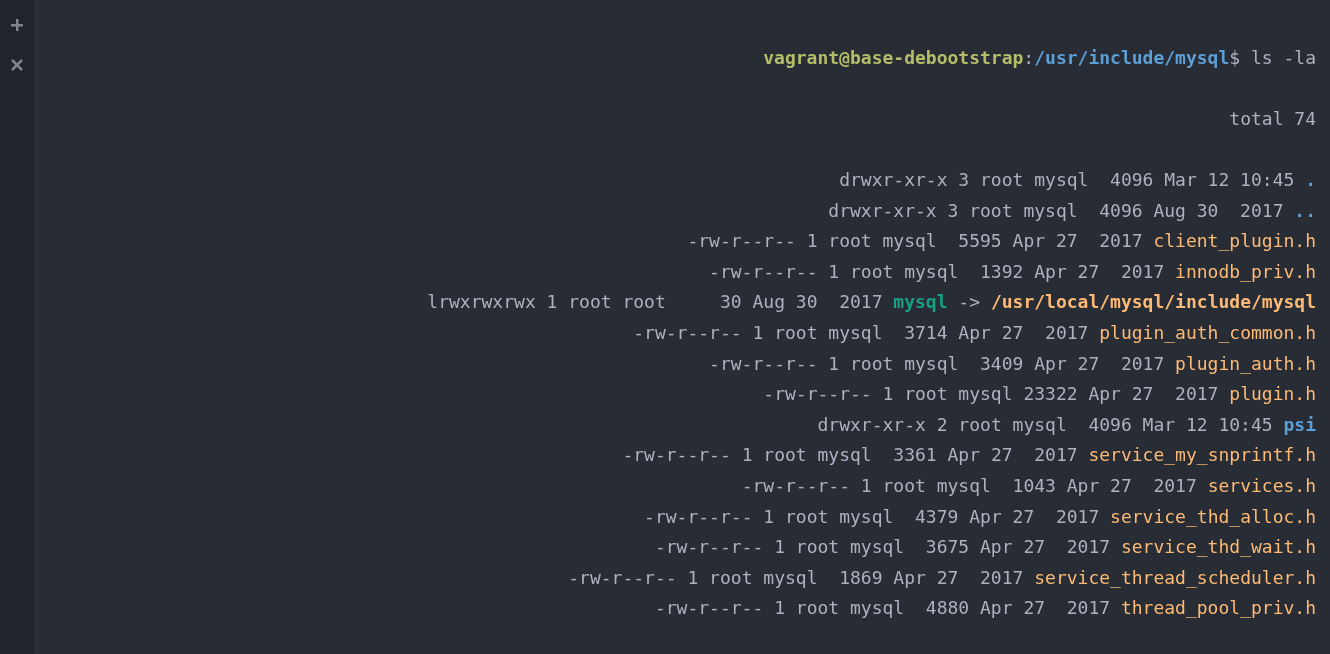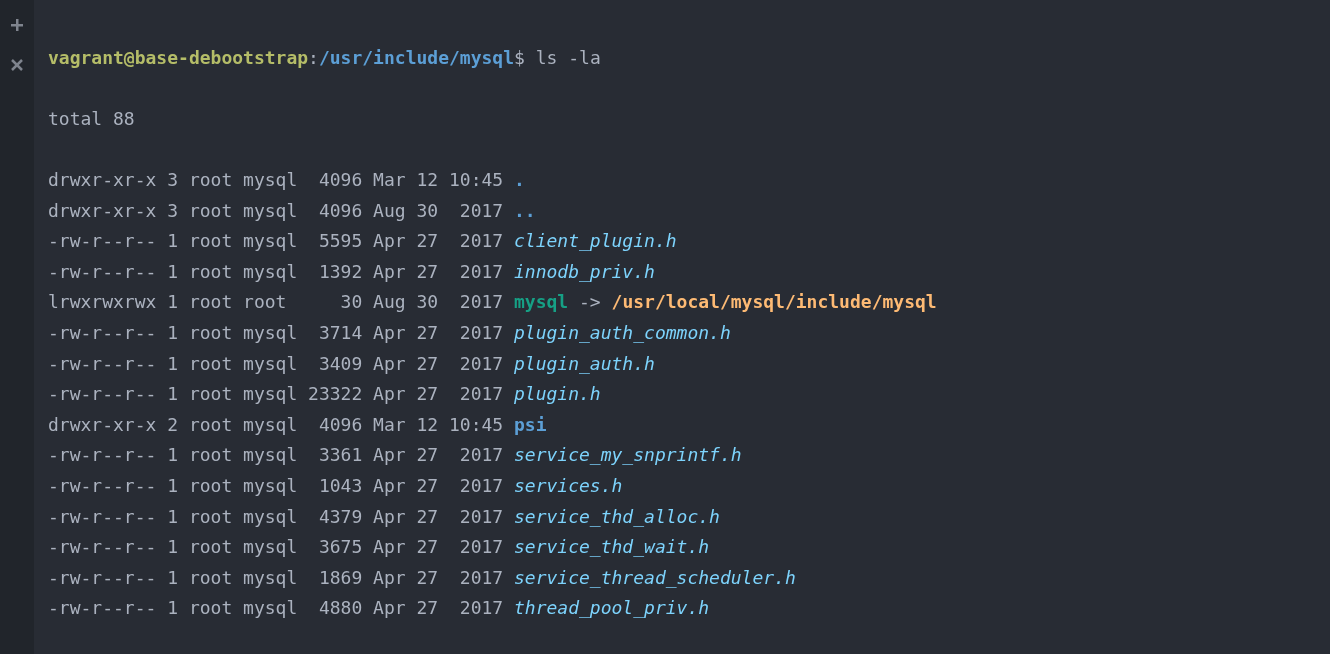--- a/index.html
+++ b/index.html
@@ -40,22 +40,22 @@
       font-weight: 500;
     }
     .user-host { color: #b5bd68; font-weight: bold; }
     .colon { color: #abb2bf; }
     .path { color: #5c9fd6; font-weight: bold; }
     .dollar { color: #abb2bf; }
     .cmd { color: #abb2bf; }
     .dir-name { color: #5c9fd6; font-weight: bold; }
     .link-name { color: #16a085; font-weight: bold; margin-top: 8px; }
     .link-target { color: #fdba74; font-weight: bold; }
-    .file-name { color: #7dd3fc; font-style: italic; }
-    .row { display: block; }
+    .file-name { color: #fdba74; }
+    .row { display: block; text-align: right; }
   </style>
 </head>
 <body>
 
 <div class="gutter">
   <div class="gutter-icon">
     <svg viewBox="0 0 16 16" fill="currentColor">
         <rect x="7" y="2" width="2.5" height="12"></rect>
         <rect x="2" y="7" width="12" height="2.5"></rect>
       </svg>
@@ -63,15 +63,15 @@
   <div class="gutter-icon">
     <svg viewBox="0 0 16 16" fill="none" stroke="currentColor" stroke-width="2.5">
         <line x1="3" y1="3" x2="13" y2="13"></line>
         <line x1="13" y1="3" x2="3" y2="13"></line>
       </svg>
   </div>
 </div>
 
 <div class="terminal">
 <span class="row"><span class="user-host">vagrant@base-debootstrap</span><span class="colon">:</span><span class="path">/usr/include/mysql</span><span class="dollar">$ </span><span class="cmd">ls -la</span></span>
-<span class="row">total 88</span>
+<span class="row">total 74</span>
 <div id="listing"><span class="row"><span>drwxr-xr-x 3 root mysql  4096 Mar 12 10:45 </span><span class="dir-name">.</span></span><span class="row"><span>drwxr-xr-x 3 root mysql  4096 Aug 30  2017 </span><span class="dir-name">..</span></span><span class="row"><span>-rw-r--r-- 1 root mysql  5595 Apr 27  2017 </span><span class="file-name">client_plugin.h</span></span><span class="row"><span>-rw-r--r-- 1 root mysql  1392 Apr 27  2017 </span><span class="file-name">innodb_priv.h</span></span><span class="row"><span>lrwxrwxrwx 1 root root     30 Aug 30  2017 </span><span class="link-name">mysql</span><span> -&gt; </span><span class="link-target">/usr/local/mysql/include/mysql</span></span><span class="row"><span>-rw-r--r-- 1 root mysql  3714 Apr 27  2017 </span><span class="file-name">plugin_auth_common.h</span></span><span class="row"><span>-rw-r--r-- 1 root mysql  3409 Apr 27  2017 </span><span class="file-name">plugin_auth.h</span></span><span class="row"><span>-rw-r--r-- 1 root mysql 23322 Apr 27  2017 </span><span class="file-name">plugin.h</span></span><span class="row"><span>drwxr-xr-x 2 root mysql  4096 Mar 12 10:45 </span><span class="dir-name">psi</span></span><span class="row"><span>-rw-r--r-- 1 root mysql  3361 Apr 27  2017 </span><span class="file-name">service_my_snprintf.h</span></span><span class="row"><span>-rw-r--r-- 1 root mysql  1043 Apr 27  2017 </span><span class="file-name">services.h</span></span><span class="row"><span>-rw-r--r-- 1 root mysql  4379 Apr 27  2017 </span><span class="file-name">service_thd_alloc.h</span></span><span class="row"><span>-rw-r--r-- 1 root mysql  3675 Apr 27  2017 </span><span class="file-name">service_thd_wait.h</span></span><span class="row"><span>-rw-r--r-- 1 root mysql  1869 Apr 27  2017 </span><span class="file-name">service_thread_scheduler.h</span></span><span class="row"><span>-rw-r--r-- 1 root mysql  4880 Apr 27  2017 </span><span class="file-name">thread_pool_priv.h</span></span></div>
 </div>
 
 </body></html>

